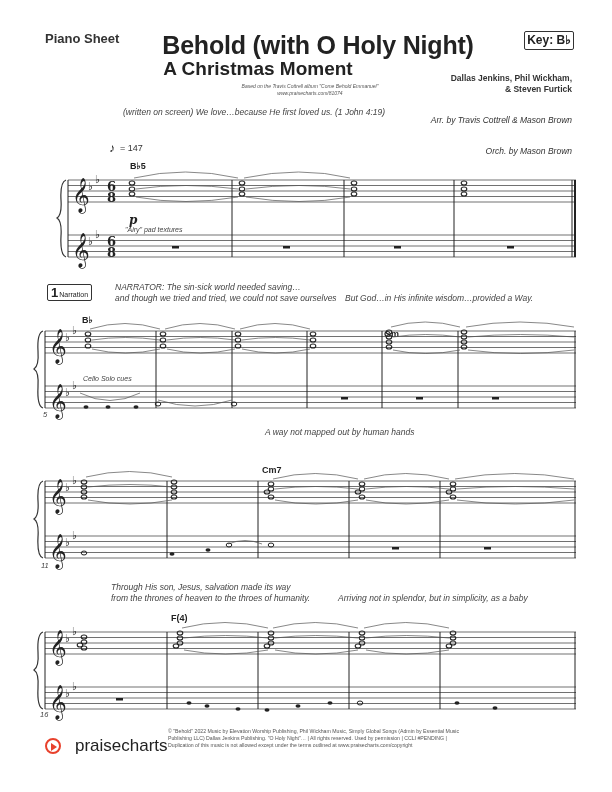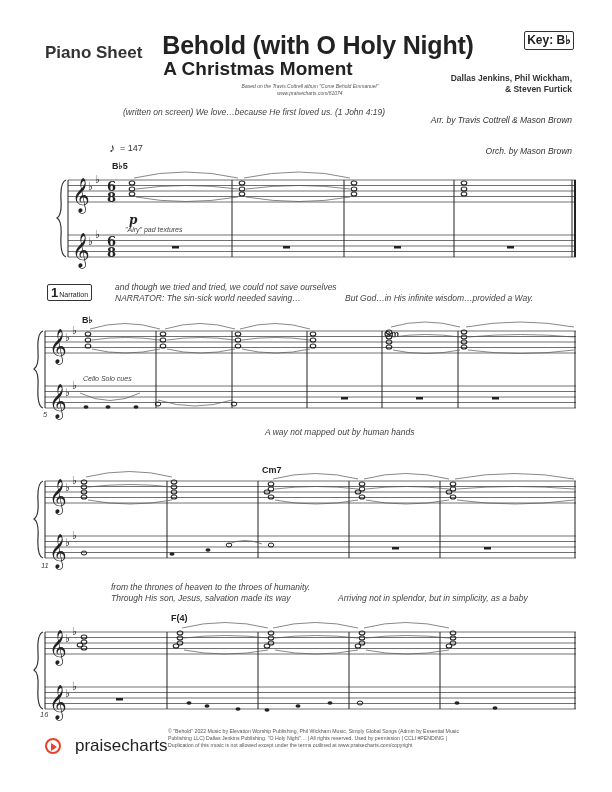--- a/index.html
+++ b/index.html
@@ -1,18 +1,18 @@
 <!DOCTYPE html>
 <html><head>
 <meta charset="utf-8">
 <style>
   html, body { margin:0; padding:0; background:#ffffff; }
   body { width:612px; height:792px; position:relative; overflow:hidden; font-family:"Liberation Sans", sans-serif; color:#222; }
   .abs { position:absolute; }
-  .sheet-type { left:45px; top:43px; font-size:17px; font-weight:bold; color:#333; }
+  .sheet-type { left:45px; top:31px; font-size:13px; font-weight:bold; color:#333; }
   .title1 { left:0; width:612px; top:31px; text-align:center; font-size:25px; font-weight:bold; color:#222; letter-spacing:-0.2px;margin-left:12px; }
   .title2 { left:0; width:516px; top:58px; text-align:center; font-size:19px; font-weight:bold; color:#222; }
   .subinfo { left:180px; width:260px; top:83px; text-align:center; font-size:5px; font-style:italic; color:#555; line-height:7px; }
   .keybox { left:524px; top:31px; width:48px; height:17px; border:1.2px solid #333; border-radius:2px; font-size:12px; font-weight:bold; text-align:center; line-height:17px; color:#222; }
   .credits { right:40px; top:73px; text-align:right; font-size:8.5px; line-height:11px; color:#333; }
   .credits .b { font-weight:bold; }
   .credits .i { font-style:italic;margin-top:20px; }
   .cue { font-size:8.5px; font-style:italic; color:#444; white-space:nowrap; line-height:11px; }
   .small-cue { font-size:7px; font-style:italic; color:#444; white-space:nowrap; }
   .chord { font-size:9px; font-weight:bold; color:#222; }
@@ -40,46 +40,46 @@
 <div class="abs credits">
   <div class="b">Dallas Jenkins, Phil Wickham,</div>
   <div class="b">&amp; Steven Furtick</div>
   <div class="i">Arr. by Travis Cottrell &amp; Mason Brown</div>
   <div class="i">Orch. by Mason Brown</div>
 </div>
 
 <div class="abs cue" style="left:123px;top:107px;">(written on screen) We love…because He first loved us. (1 John 4:19)</div>
 <div class="abs" style="left:109px;top:141px;font-size:12px;">♪</div>
 <div class="abs tempo" style="left:120px;top:143px;">= 147</div>
-<div class="abs chord" style="left:112px;top:161px;text-align:center;">B♭5</div>
+<div class="abs chord" style="left:130px;top:161px;text-align:center;">B♭5</div>
 <div class="abs" style="left:129px;top:213px;font-family:'DejaVu Serif',serif;font-style:italic;font-weight:bold;font-size:12px;">p</div>
 <div class="abs small-cue" style="left:125px;top:226px;">"Airy" pad textures</div>
 
 <div class="abs rehearsal">
   <span class="n">1</span><span>Narration</span>
 </div>
 <div class="abs cue" style="left:115px;top:282px;">
+  <div>NARRATOR: The sin-sick world needed saving…</div>
   <div>and though we tried and tried, we could not save ourselves</div>
-  <div>NARRATOR: The sin-sick world needed saving…</div>
 </div>
 <div class="abs cue" style="left:345px;top:293px;">But God…in His infinite wisdom…provided a Way.</div>
 <div class="abs chord" style="left:82px;top:315px;">B♭</div>
 <div class="abs chord" style="left:384px;top:329px;">Gm</div>
 <div class="abs small-cue" style="left:83px;top:375px;">Cello Solo cues</div>
 <div class="abs measnum" style="left:43px;top:410px;">5</div>
 
 <div class="abs cue" style="left:265px;top:427px;">
   <div>A way not mapped out by human hands</div>
 </div>
 <div class="abs chord" style="left:262px;top:465px;">Cm7</div>
 <div class="abs measnum" style="left:41px;top:561px;">11</div>
 
 <div class="abs cue" style="left:111px;top:582px;">
+  <div>Through His son, Jesus, salvation made its way</div>
   <div>from the thrones of heaven to the throes of humanity.</div>
-  <div>Through His son, Jesus, salvation made its way</div>
 </div>
 <div class="abs cue" style="left:338px;top:593px;">Arriving not in splendor, but in simplicity, as a baby</div>
 <div class="abs chord" style="left:171px;top:613px;">F(4)</div>
 <div class="abs measnum" style="left:40px;top:710px;">16</div>
 
 <svg class="music" width="612" height="792" viewBox="0 0 612 792">
   <defs>
     <g id="staff5">
       <line x1="0" y1="0" x2="1" y2="0"></line>
     </g>

